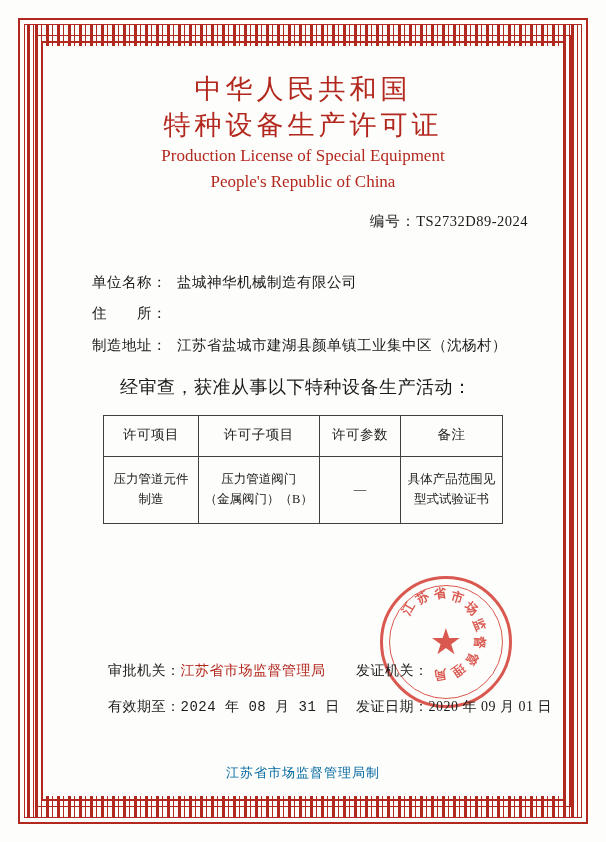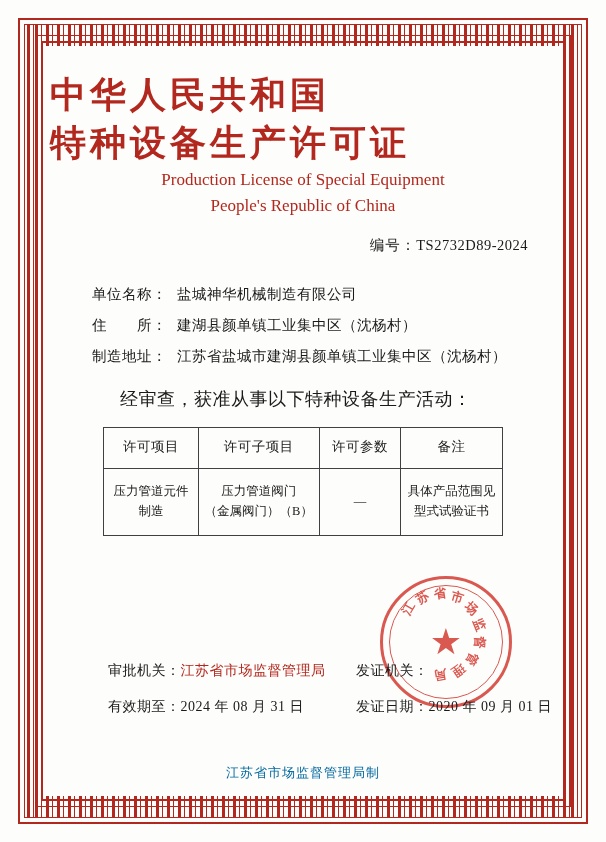--- a/index.html
+++ b/index.html
@@ -81,23 +81,24 @@
   .content {
     position: absolute;
     left: 50px;
     top: 52px;
     right: 50px;
     bottom: 52px;
   }
 
   
   .title-cn1, .title-cn2 {
+    text-align: center;
     color: #b3281e;
-    font-weight: bold;
-    font-size: 36px;
+    font-weight: normal;
+    font-size: 27px;
     letter-spacing: 4px;
     line-height: 1.32;
     font-family: "Liberation Serif", serif;
   }
   .title-cn1 { margin-top: 20px; }
   .title-en1, .title-en2 {
     text-align: center;
     color: #b3281e;
     font-size: 17px;
     line-height: 1.5;
@@ -111,21 +112,21 @@
     text-align: right;
     padding-right: 28px;
     font-size: 14.5px;
     color: #1a1a1a;
   }
   .serial-row .serial-label { letter-spacing: 1px; }
   .serial-row .serial-value { letter-spacing: 0.5px; }
 
   
   .info-block {
-    margin-top: 24px;
+    margin-top: 36px;
     padding-left: 42px;
     font-size: 14.5px;
     line-height: 2.15;
     color: #1a1a1a;
   }
   .info-line {
     display: flex;
     align-items: baseline;
     white-space: nowrap;
   }
@@ -185,20 +186,21 @@
   }
   .sig-row {
     display: flex;
     font-size: 14px;
     margin-bottom: 18px;
     padding-left: 58px;
   }
   .sig-left {
     width: 248px;
     white-space: nowrap;
+    font-family: Liberation Mono, monospace;
   }
   .sig-right {
     white-space: nowrap;
   }
   .sig-label { letter-spacing: 0.5px; }
   .sig-value {
     color: #b3281e;
     letter-spacing: 0.5px;
   }
   .sig-value-dark {
@@ -291,21 +293,20 @@
       <span class="serial-label">编号：</span><span class="serial-value">TS2732D89-2024</span>
     </div>
 
     <div class="info-block">
       <div class="info-line">
         <span class="info-label">单位名称：</span>
         <span class="info-value">盐城神华机械制造有限公司</span>
       </div>
       <div class="info-line">
         <span class="info-label spread">住　　所：</span>
-        <span class="info-value">建湖县颜单镇工业集中区（沈杨村）</span>
       </div>
       <div class="info-line">
         <span class="info-label">制造地址：</span>
         <span class="info-value">江苏省盐城市建湖县颜单镇工业集中区（沈杨村）</span>
       </div>
     </div>
 
     <div class="approve-line">经审查，获准从事以下特种设备生产活动：</div>
 
     <table class="lic-table">

